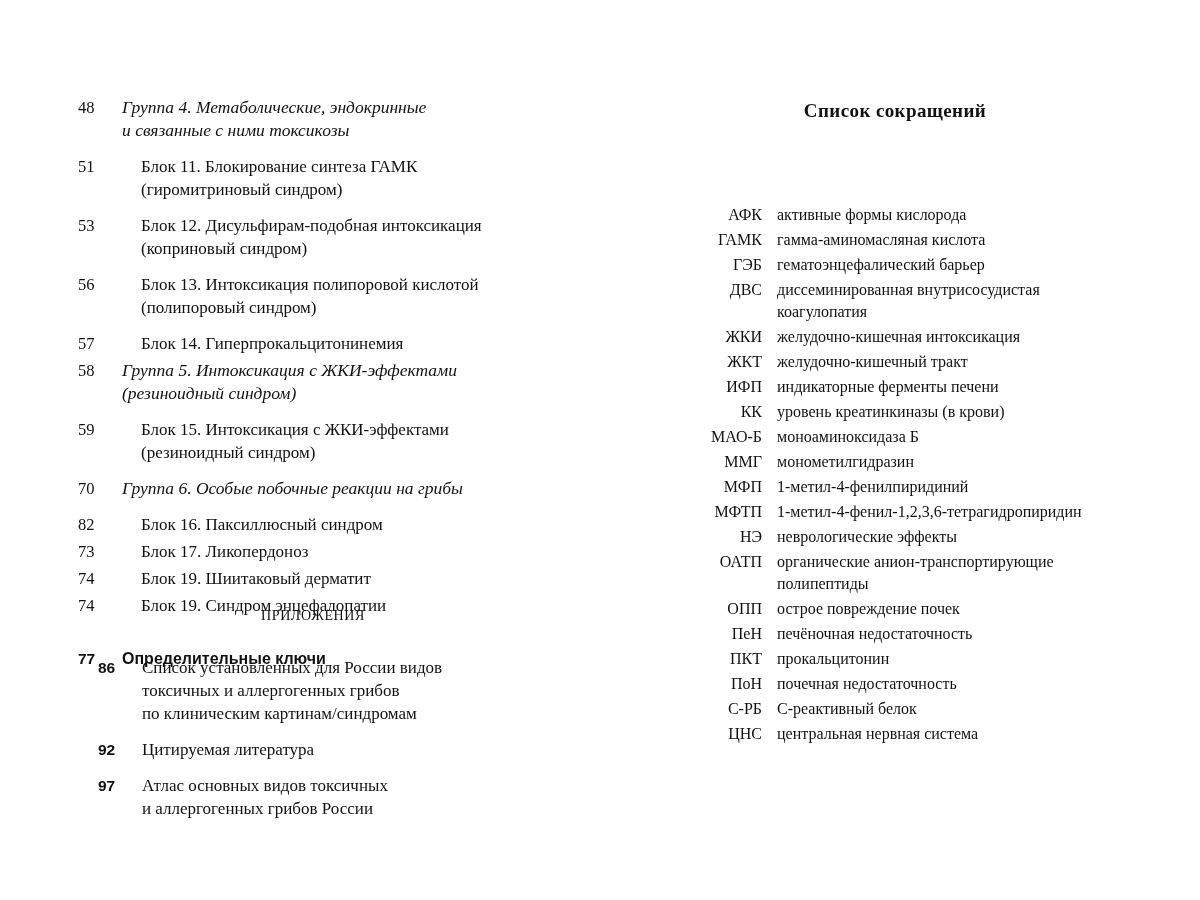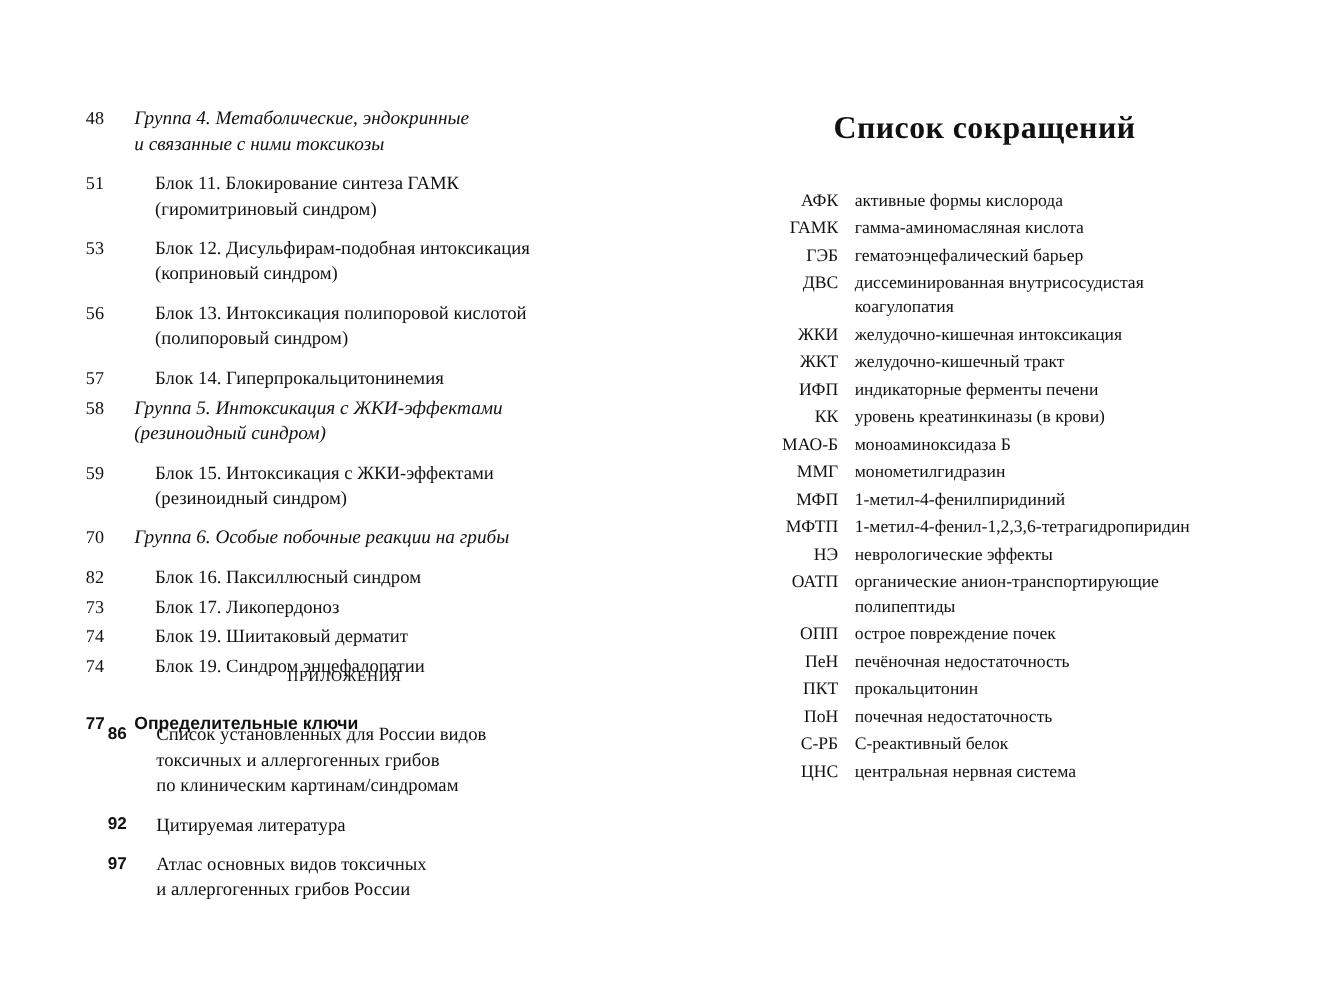--- a/index.html
+++ b/index.html
@@ -79,27 +79,27 @@
   }
 
   
   .abbr-title {
     position: absolute;
     left: 660px;
     top: 100px;
     width: 470px;
     text-align: center;
     font-weight: bold;
-    font-size: 29px;
+    font-size: 19px;
     letter-spacing: 0.4px;
   }
   .abbr-list {
     position: absolute;
     left: 660px;
-    top: 172px;
+    top: 204px;
     width: 470px;
   }
   .abbr-row {
     display: flex;
     align-items: flex-start;
     margin-bottom: 3px;
   }
   .abbr-key {
     width: 117px;
     flex: 0 0 117px;

